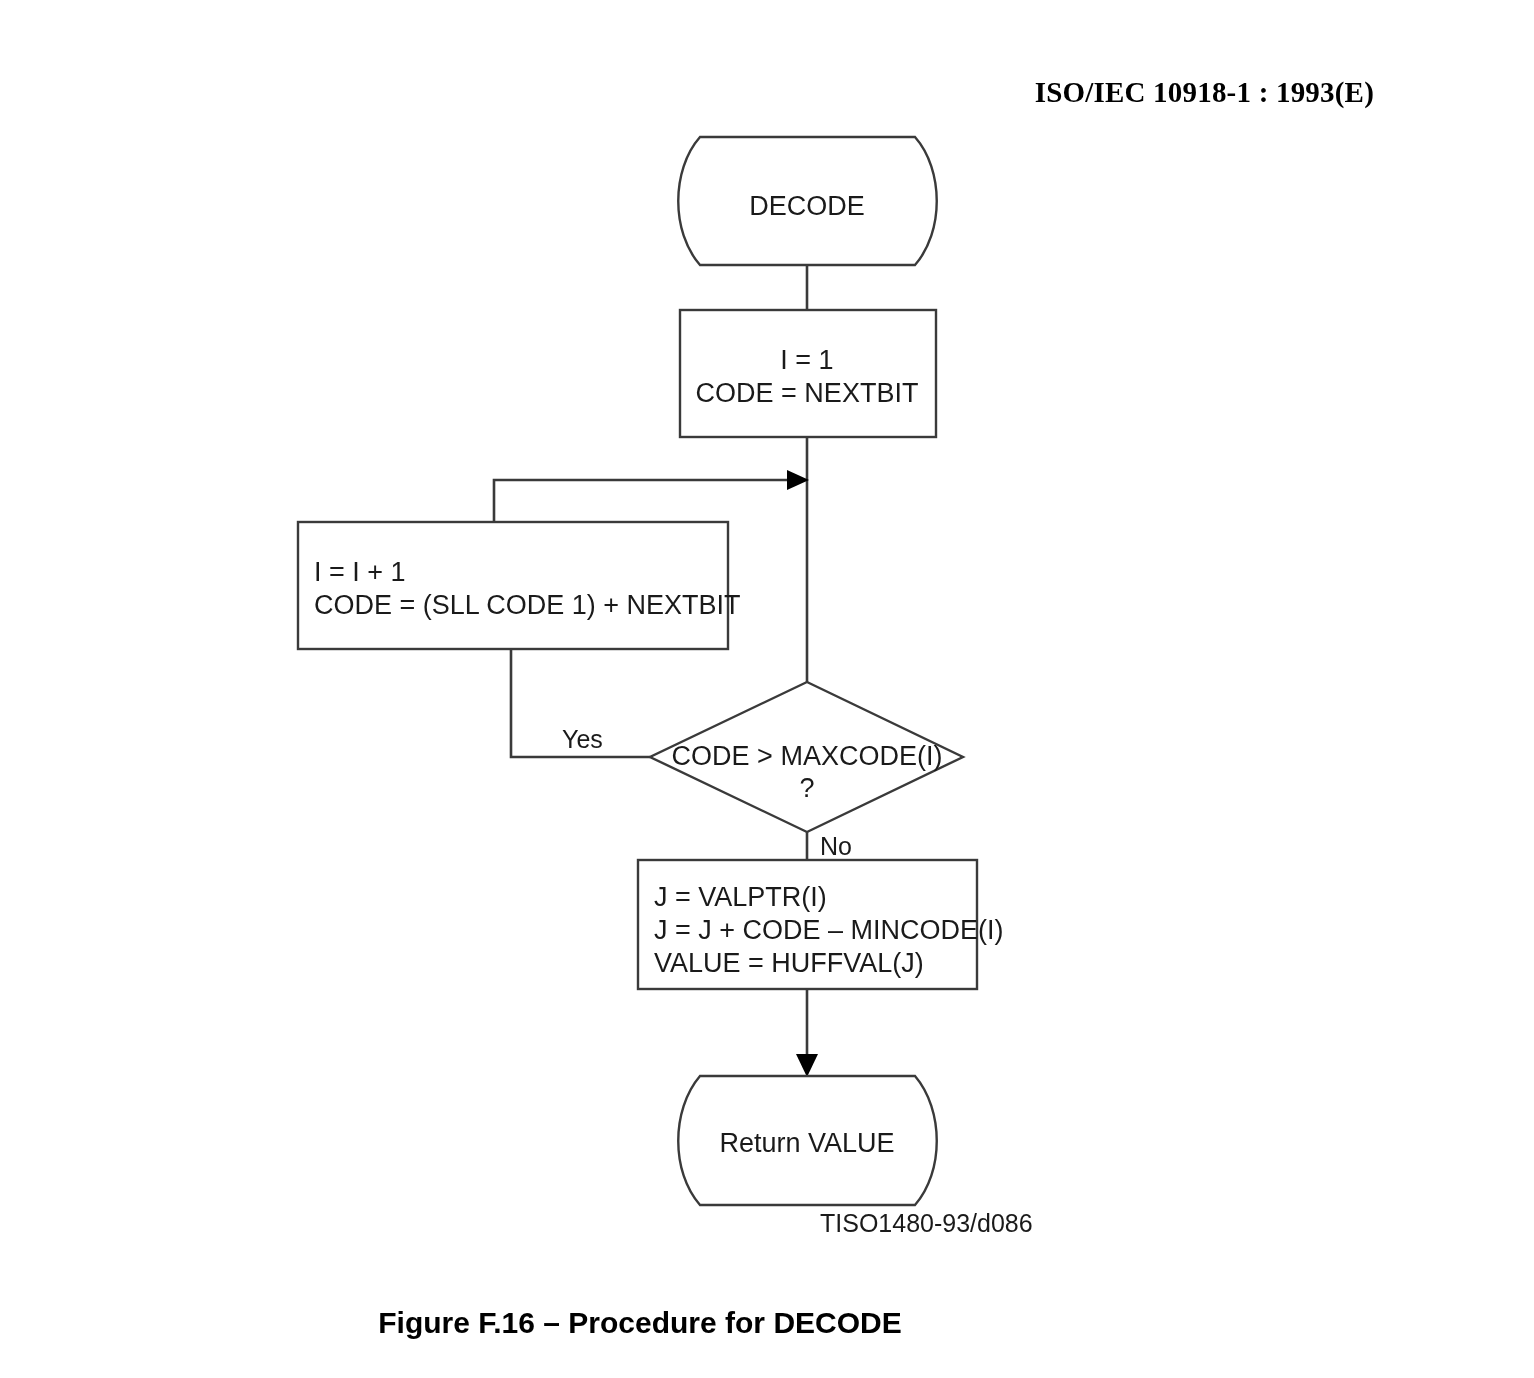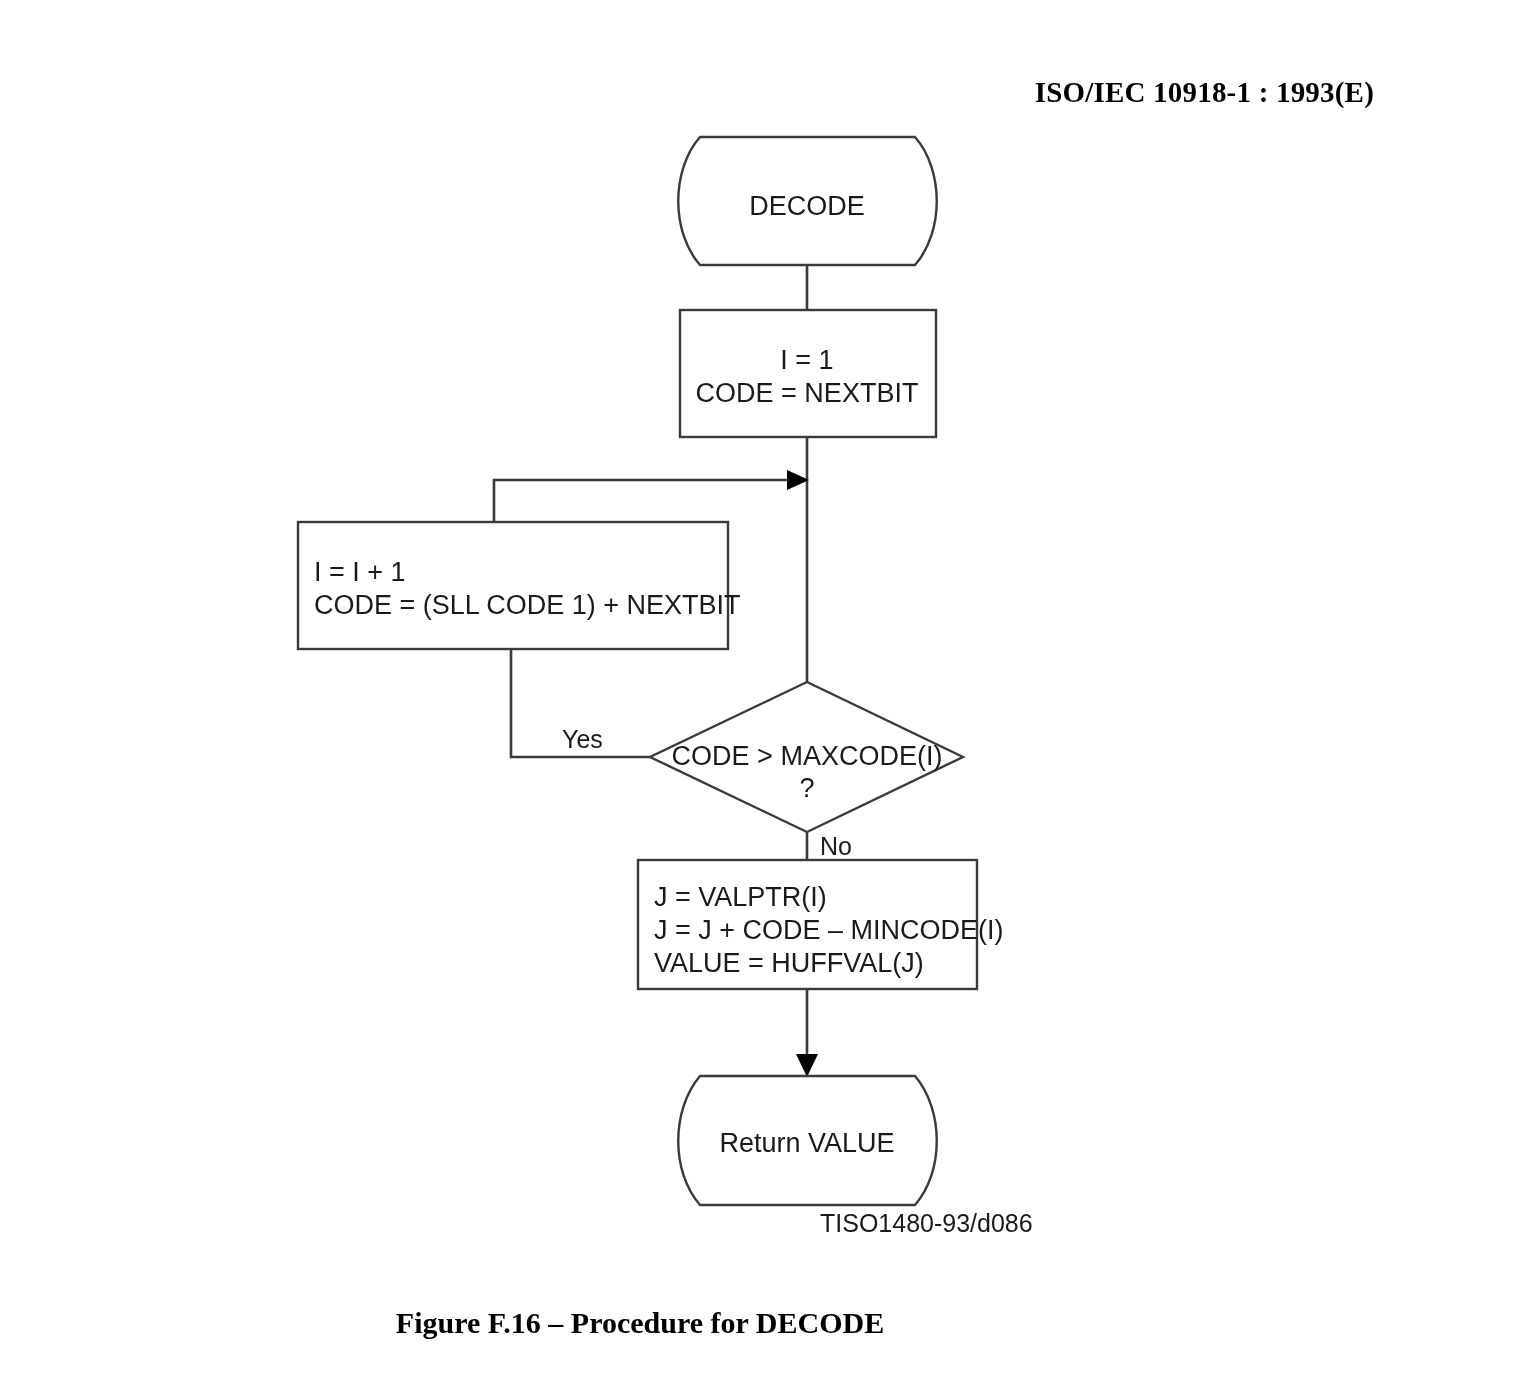--- a/index.html
+++ b/index.html
@@ -26,21 +26,21 @@
     letter-spacing: 0.2px;
     white-space: nowrap;
     margin-top: 16px;
   }
   #figure-caption {
     position: absolute;
     top: 1306px;
     left: 0;
     width: 1280px;
     text-align: center;
-    font-family: Liberation Serif, serif;
+    font-family: Liberation Sans, sans-serif;
     font-weight: bold;
     font-size: 30px;
     color: #000000;
     white-space: nowrap;
   }
   #flow-svg {
     position: absolute;
     left: 0;
     top: 0;
   }

